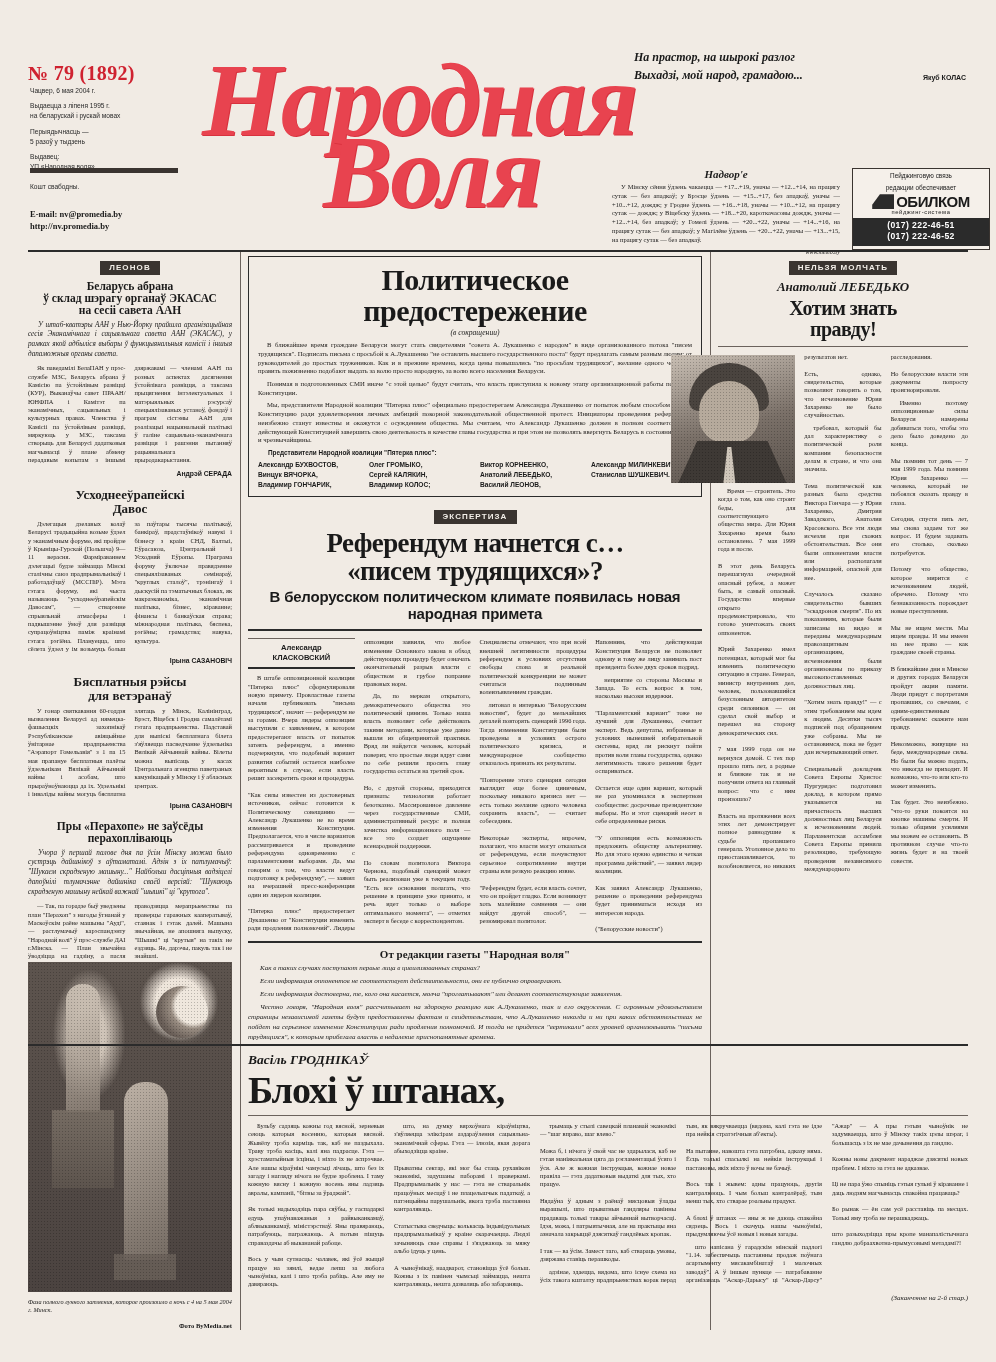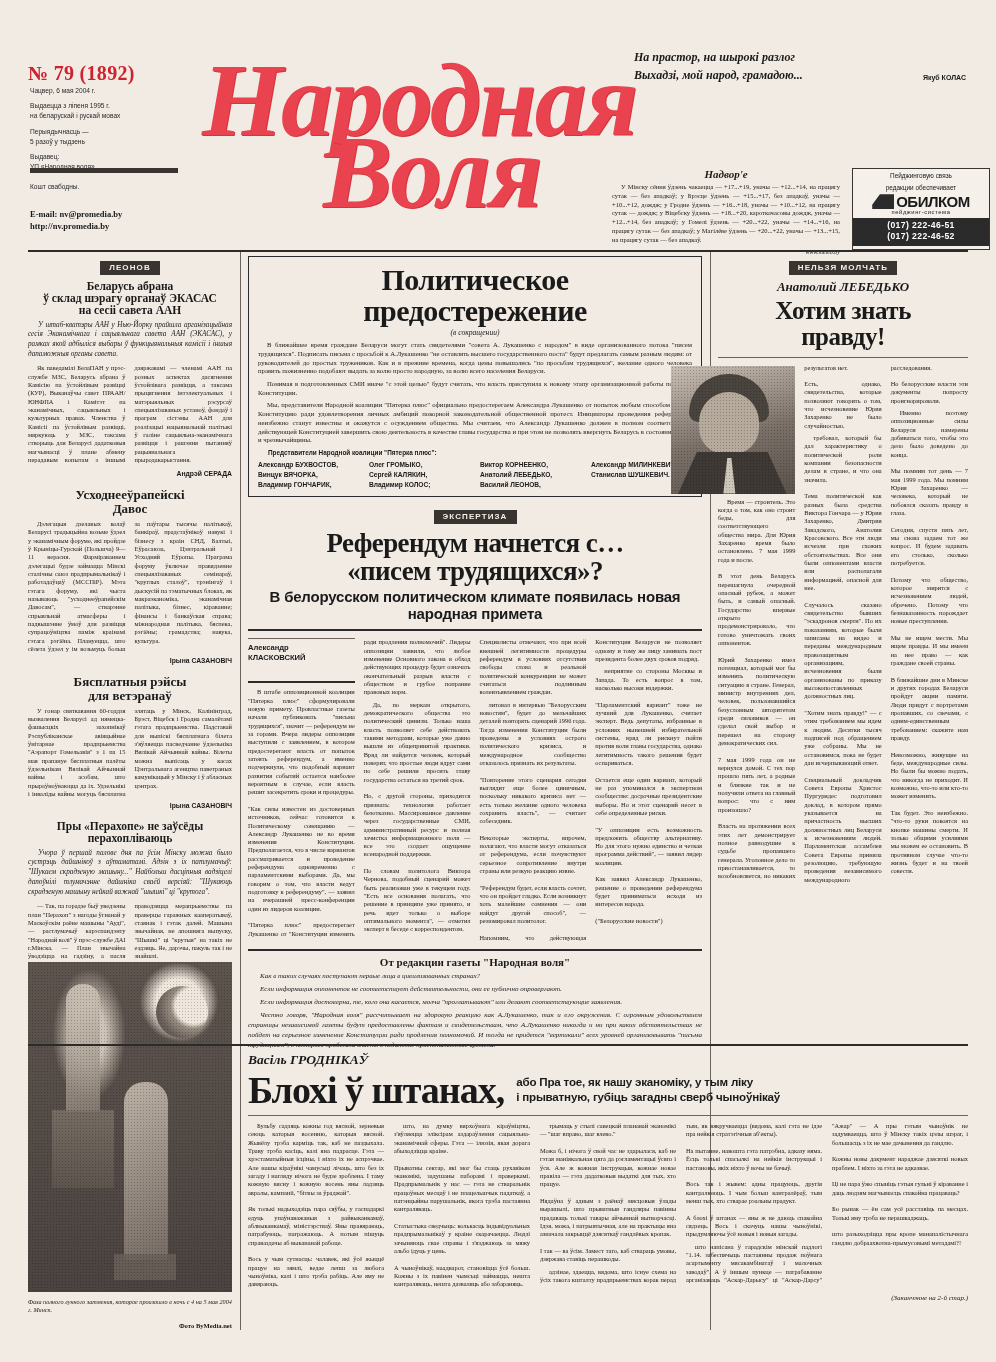--- a/index.html
+++ b/index.html
@@ -190,37 +190,37 @@
   .exphead{
     font-family:"Liberation Sans",serif;font-weight:bold;font-size:27px;
     text-align:center;line-height:1.05;letter-spacing:-.6px;margin:5px 0 3px;
     font-family:"Liberation Serif",serif;
   }
   .expsub{
     font-family:"Liberation Sans",sans-serif;font-weight:bold;font-size:15px;
     text-align:center;margin:0 0 4px;letter-spacing:-.2px;
   }
   .author-box{
-    text-align:left;font-family:"Liberation Sans",sans-serif;font-weight:bold;
-    font-size:7.6px;line-height:1.25;padding:4px 0 19px;
+    text-align:center;font-family:"Liberation Sans",sans-serif;font-weight:bold;
+    font-size:7.6px;line-height:1.25;padding:4px 0 5px;
     border-top:1px solid #6b625c;border-bottom:2px solid #2b2b2b;margin-bottom:5px;
   }
   .edbox{border-top:2px solid #2b2b2b;margin-top:7px;padding-top:5px;}
   .edhead{
     font-family:"Liberation Serif",serif;font-weight:bold;font-size:11px;text-align:center;margin-bottom:4px;
   }
   .editorial{
     font-family:"Liberation Serif",serif;font-style:italic;font-size:7px;line-height:1.42;
     text-align:justify;text-indent:12px;margin:0 0 3px;
   }
 
   
   .right-col{position:absolute;left:718px;top:256px;width:250px;}
   .righthead{
-    font-family:"Liberation Serif",serif;font-weight:bold;font-size:25px;
+    font-family:"Liberation Serif",serif;font-weight:bold;font-size:20px;
     text-align:center;line-height:1.05;margin:3px 0 5px;letter-spacing:-.5px;
   }
   .author-it{
     font-family:"Liberation Serif",serif;font-style:italic;font-weight:bold;
     font-size:13px;text-align:center;margin:4px 0 1px;
   }
   .portrait{
     float:right;width:124px;height:128px;margin:2px 0 4px 7px;
     background:linear-gradient(165deg,#c9bfb4,#7a7068 55%,#5a524c);
     position:relative;overflow:hidden;
@@ -521,22 +521,20 @@
 
 Так будет. Это неизбежно. "что-то руки покоятся на кнопке машины смерти. И только общими усилиями мы можем ее остановить. В противном случае что-то жизнь будет и на твоей совести.</p>
     </div>
   </div>
 
   <div class="rule-bottom"></div>
   <div class="feature">
     <div class="f-author">Васіль ГРОДНІКАЎ</div>
     <div class="f-headrow">
       <div class="f-head">Блохі ў штанах,</div>
-      <div class="f-sub" style="white-space:pre-line">або Пра тое, як нашу эканоміку, у тым ліку
-і прыватную, губіць загадны сверб чыноўнікаў</div>
     </div>
     <div class="hr-thin"></div>
     <div style="column-count:5;column-gap:10px">
       <p class="bodytext" style="white-space:pre-line">Бульбу садзяць кожны год вясной, зерневыя сеюць каторыя восенню, каторыя вясной. Жывёлу трэба карміць так, каб не паздыхала. Траву трэба касіць, калі яна падрасце. Гэта — хрэстаматыйныя ісціны, і ніхто іх не аспрэчвае. Але нашы кіраўнікі чамусьці лічаць, што без іх загаду і нагляду нічога не будзе зроблена. І таму кожную вясну і кожную восень яны ладзяць авралы, кампаніі, "бітвы за ўраджай".
 
 Як толькі надыходзіць пара сяўбы, у гаспадаркі едуць упаўнаважаныя з райвыканкамаў, аблвыканкамаў, міністэрстваў. Яны правяраюць, патрабуюць, пагражаюць. А потым пішуць справаздачы аб выкананай рабоце.
 
 Вось у чым сутнасць: чалавек, які ўсё жыццё працуе на зямлі, ведае лепш за любога чыноўніка, калі і што трэба рабіць. Але яму не давяраюць.</p>
       <p class="bodytext" style="white-space:pre-line">што, на думку вярхоўнага кіраўніцтва, з'яўляецца эліксірам аздараўлення сацыяльна-эканамічнай сферы. Гэта — ілюзія, якая дорага абыходзіцца краіне.
 

